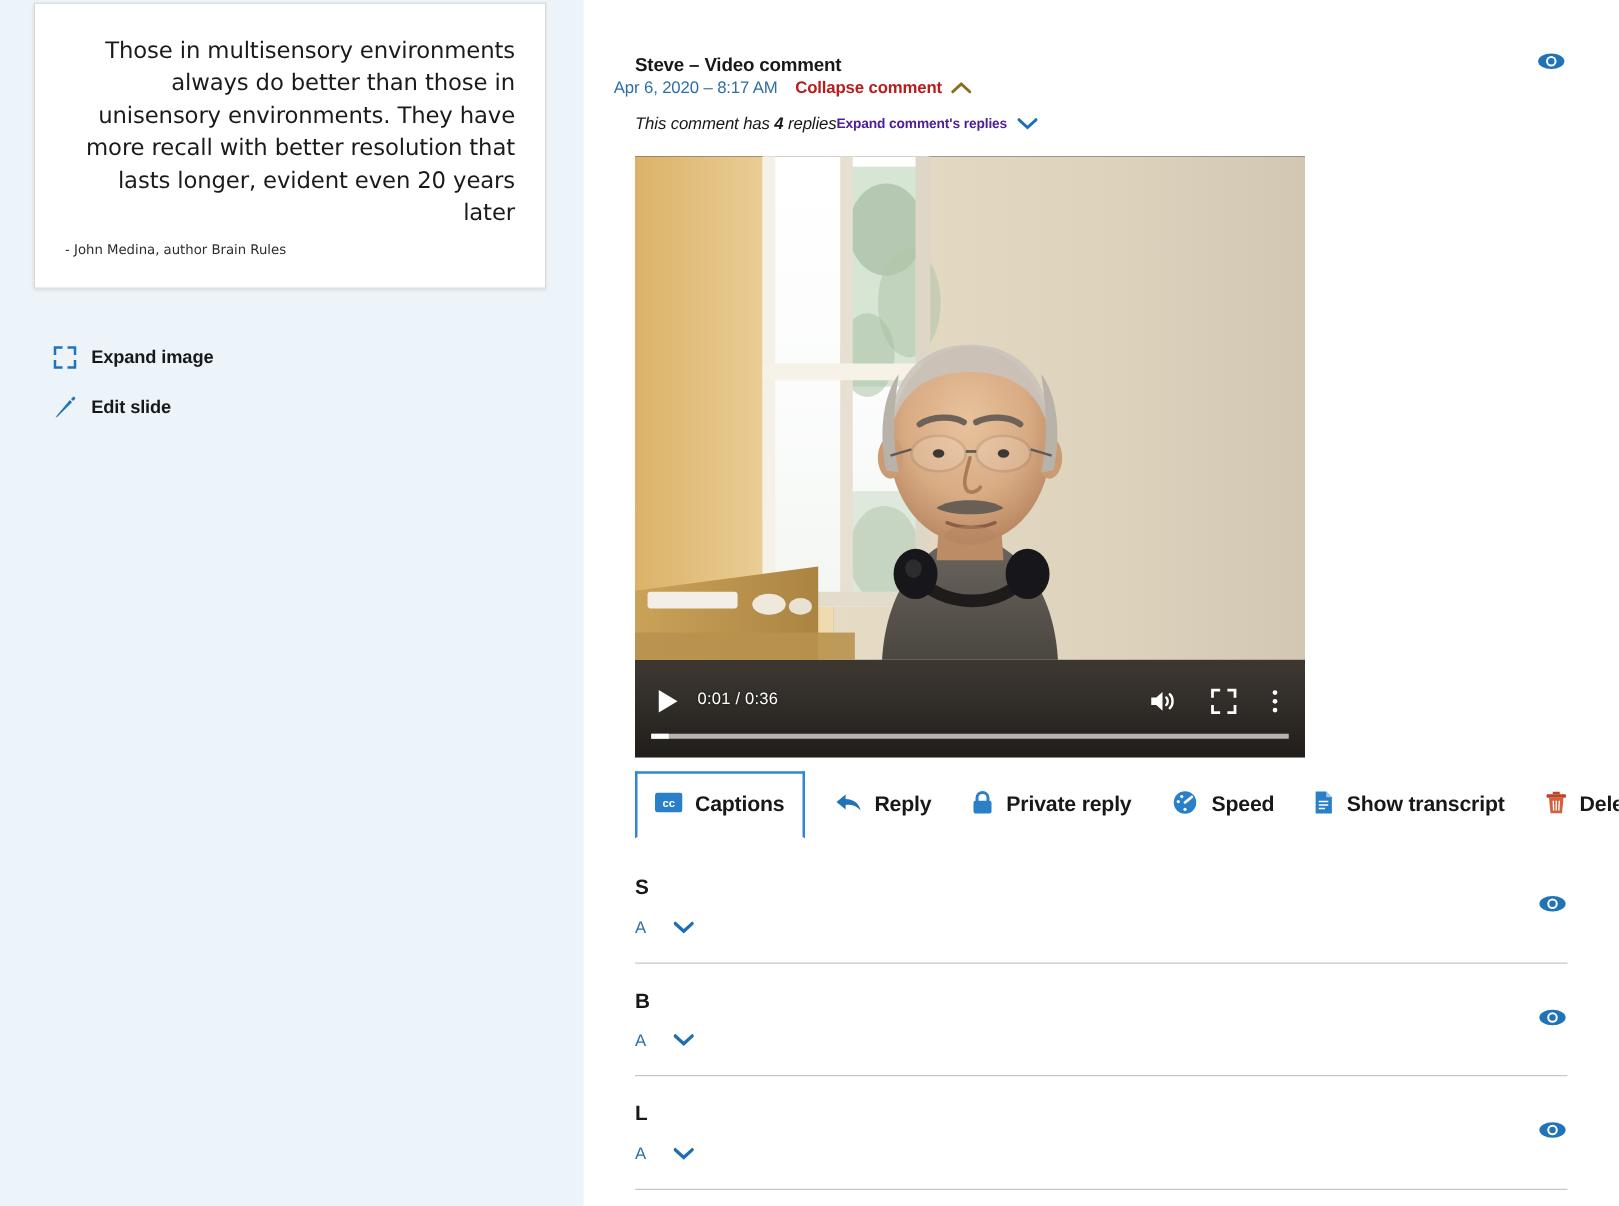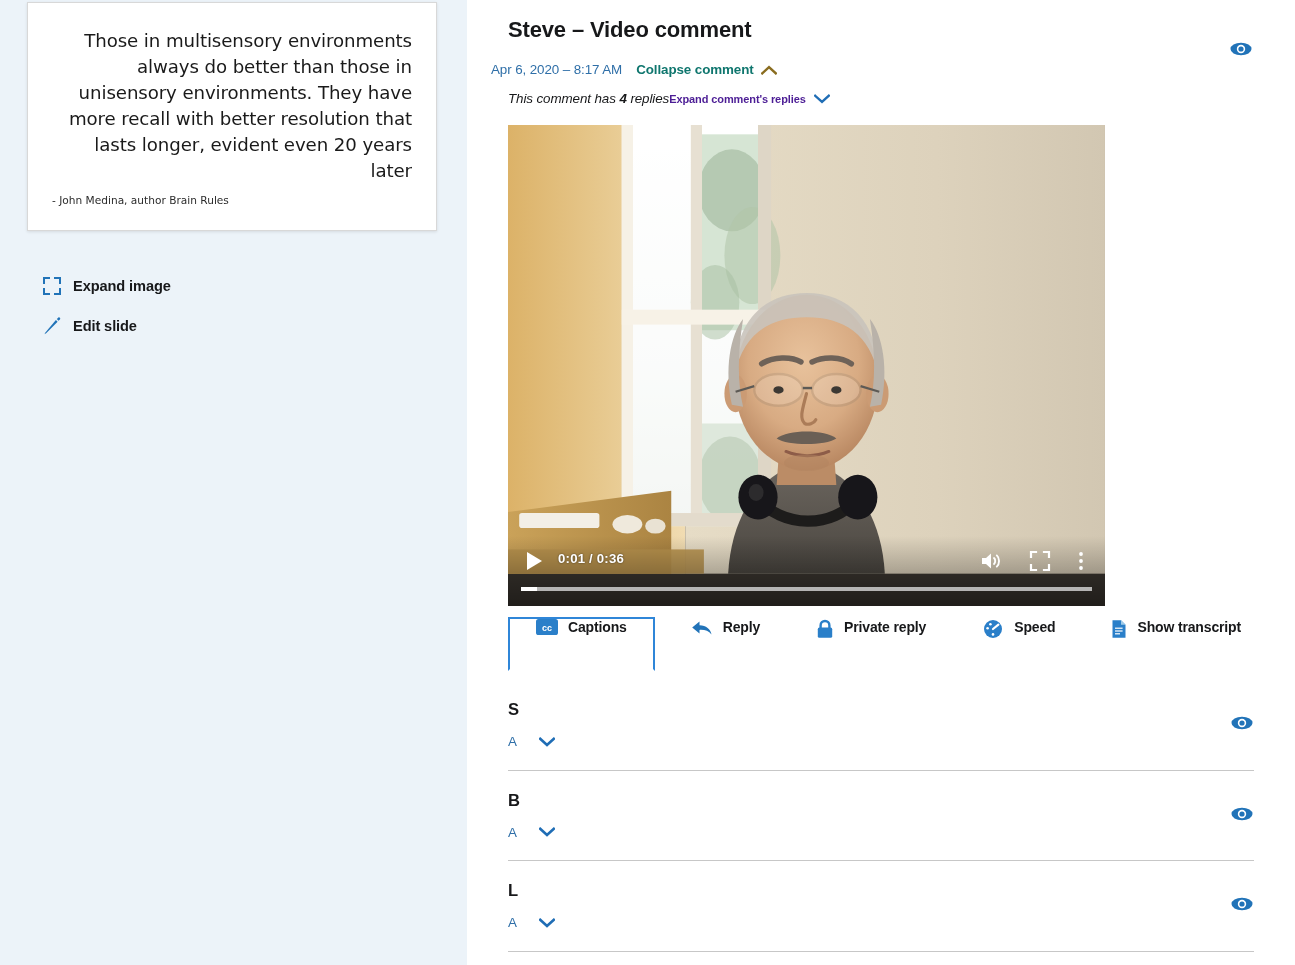--- a/index.html
+++ b/index.html
@@ -86,22 +86,22 @@
     position: absolute;
     left: 467px; top: 0;
     width: 828px;
     height: 965px;
     background: #ffffff;
   }
 
   #comment-title {
     position: absolute;
     left: 41px;
-    top: 17px;
-    font-size: 22px;
+    top: 44px;
+    font-size: 15px;
     font-weight: bold;
     color: #17181a;
     letter-spacing: -0.15px;
   }
   #header-eye {
     position: absolute;
     left: 762px;
     top: 39px;
     width: 24px; height: 20px;
     cursor: pointer;
@@ -120,21 +120,21 @@
     color: #2f6fa8;
     letter-spacing: -0.1px;
   }
   #collapse-comment {
     display: flex;
     align-items: center;
     gap: 7px;
     cursor: pointer;
     font-size: 13.4px;
     font-weight: bold;
-    color: #0f766e;
+    color: #b91c1c;
     letter-spacing: -0.1px;
   }
 
   #replies-row {
     position: absolute;
     left: 41px;
     top: 91px;
     display: flex;
     align-items: center;
     gap: 0;
@@ -155,25 +155,24 @@
     font-weight: bold;
     color: #4c1d95;
     letter-spacing: -0.1px;
   }
 
   
   #video-frame {
     position: absolute;
     left: 41px;
     top: 125px;
-    width: 597px;
+    width: 536px;
     height: 481px;
     overflow: hidden;
     background: #3b3630;
-    font-weight: bold;
   }
   #video-scene { position: absolute; inset: 0; }
   #video-controls {
     position: absolute;
     left: 0; right: 0; bottom: 0;
     height: 70px;
     background: linear-gradient(to top, rgba(0,0,0,0.45), rgba(0,0,0,0.0));
   }
   #vc-play {
     position: absolute; left: 15px; top: 14px;
@@ -206,37 +205,37 @@
   #action-toolbar {
     position: absolute;
     left: 41px;
     top: 617px;
     height: 54px;
     display: flex;
     align-items: stretch;
   }
   .tool-btn {
     display: flex;
-    align-items: flex-start;
+    align-items: center;
     gap: 10px;
-    padding: 0 26px;
+    padding: 0 14px;
     cursor: pointer;
     box-sizing: border-box;
     background: transparent;
     border: 2px solid transparent;
   }
   .tool-btn.active {
     border: 2px solid #2f86d8;
     border-bottom-color: #ffffff;
     background: #ffffff;
     position: relative;
     z-index: 30;
   }
   .tool-btn .tlabel {
-    font-size: 14px;
+    font-size: 17px;
     font-weight: bold;
     color: #17181a;
     white-space: nowrap;
     letter-spacing: -0.15px;
   }
   .tool-btn .ticon { flex: 0 0 auto; display: block; }
   #tool-reply { margin-left: 8px; }
 
   
   #captions-menu {

